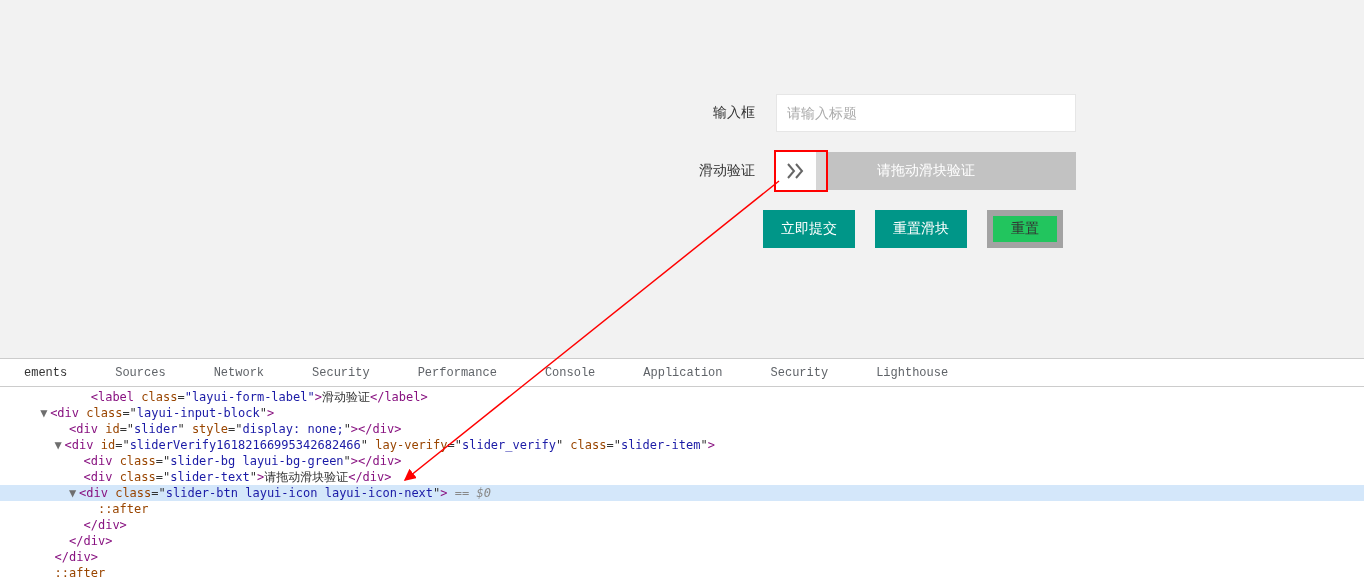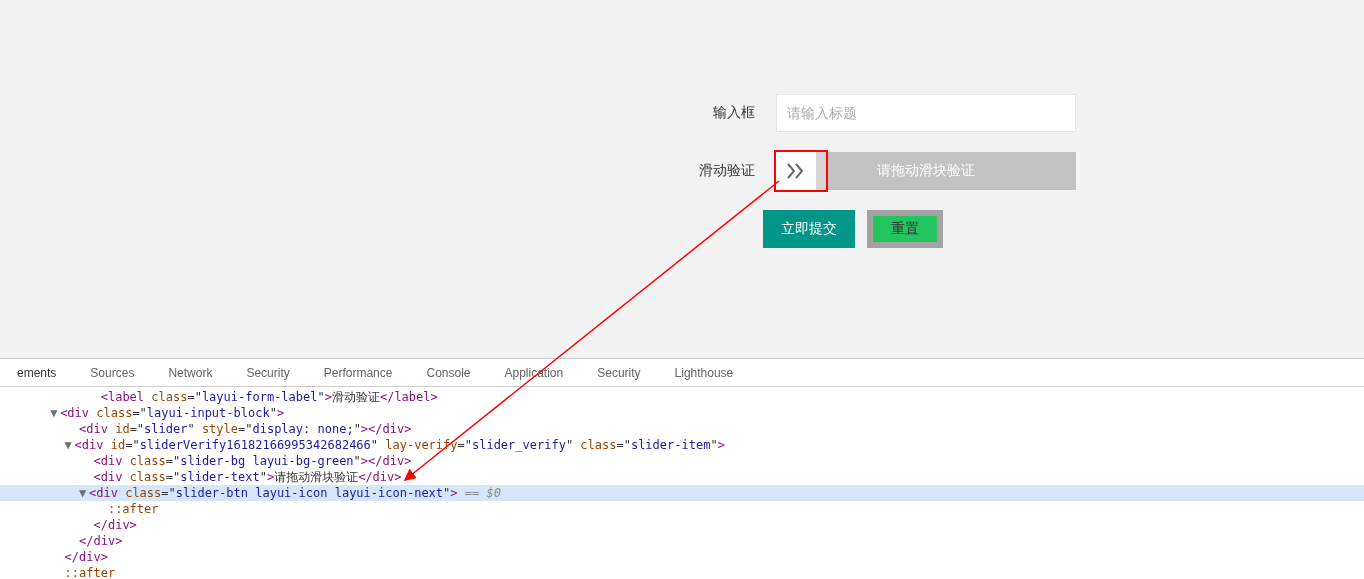--- a/index.html
+++ b/index.html
@@ -91,21 +91,21 @@
       position: absolute;
       left: 40px;
       top: 0;
       width: 10px;
       height: 38px;
       background: #d6d6d6;
       z-index: 1;
     }
     .btn-row {
       display: flex;
-      gap: 12px;
+      gap: 20px;
       margin-left: 68px;
       align-items: flex-end;
     }
     .btn {
       height: 38px;
       padding: 0 18px;
       border: none;
       font-size: 14px;
       cursor: pointer;
       display: flex;
@@ -128,41 +128,42 @@
       font-size: 12px;
     }
     .devtools-tabs {
       display: flex;
       align-items: center;
       height: 28px;
       border-bottom: 1px solid #ccc;
       padding-left: 0;
     }
     .dev-tab {
-      padding: 0 17px;
+      padding: 0 24px;
       color: #5f6368;
       font-size: 12px;
       height: 28px;
       display: flex;
       align-items: center;
       cursor: pointer;
+      font-family: Liberation Mono, monospace;
     }
     .dev-tab.active {
       color: #333;
     }
     .dom-tree {
       padding: 2px 0 2px 0;
       font-family: Menlo, Consolas, monospace;
       font-size: 12px;
       line-height: 16px;
       overflow: auto;
     }
     .dom-line {
       white-space: pre;
-      padding: 0 14px;
+      padding: 0 4px;
     }
     .dom-line.highlighted {
       background: #d4e7fa;
     }
     .dom-arrow {
       color: #6e6e6e;
       display: inline-block;
       width: 10px;
     }
     .dom-tag { color: #881280; }
@@ -209,20 +210,21 @@
               <path d="M9 1 L15 8 L9 15" stroke="#666" stroke-width="2" fill="none"></path>
             </svg>
           </div>
           <div class="slider-btn-tail"></div>
         </div>
       </div>
     </div>
 
     <div class="btn-row">
       <button class="btn btn-teal">立即提交</button>
+      <button class="btn btn-teal">重置滑块</button>
       <button class="btn btn-plain">重置</button>
     </div>
 
   </div>
 </div>
 
 <div class="devtools">
   <div class="devtools-tabs">
     <div class="dev-tab active">ements</div>
     <div class="dev-tab">Sources</div>

